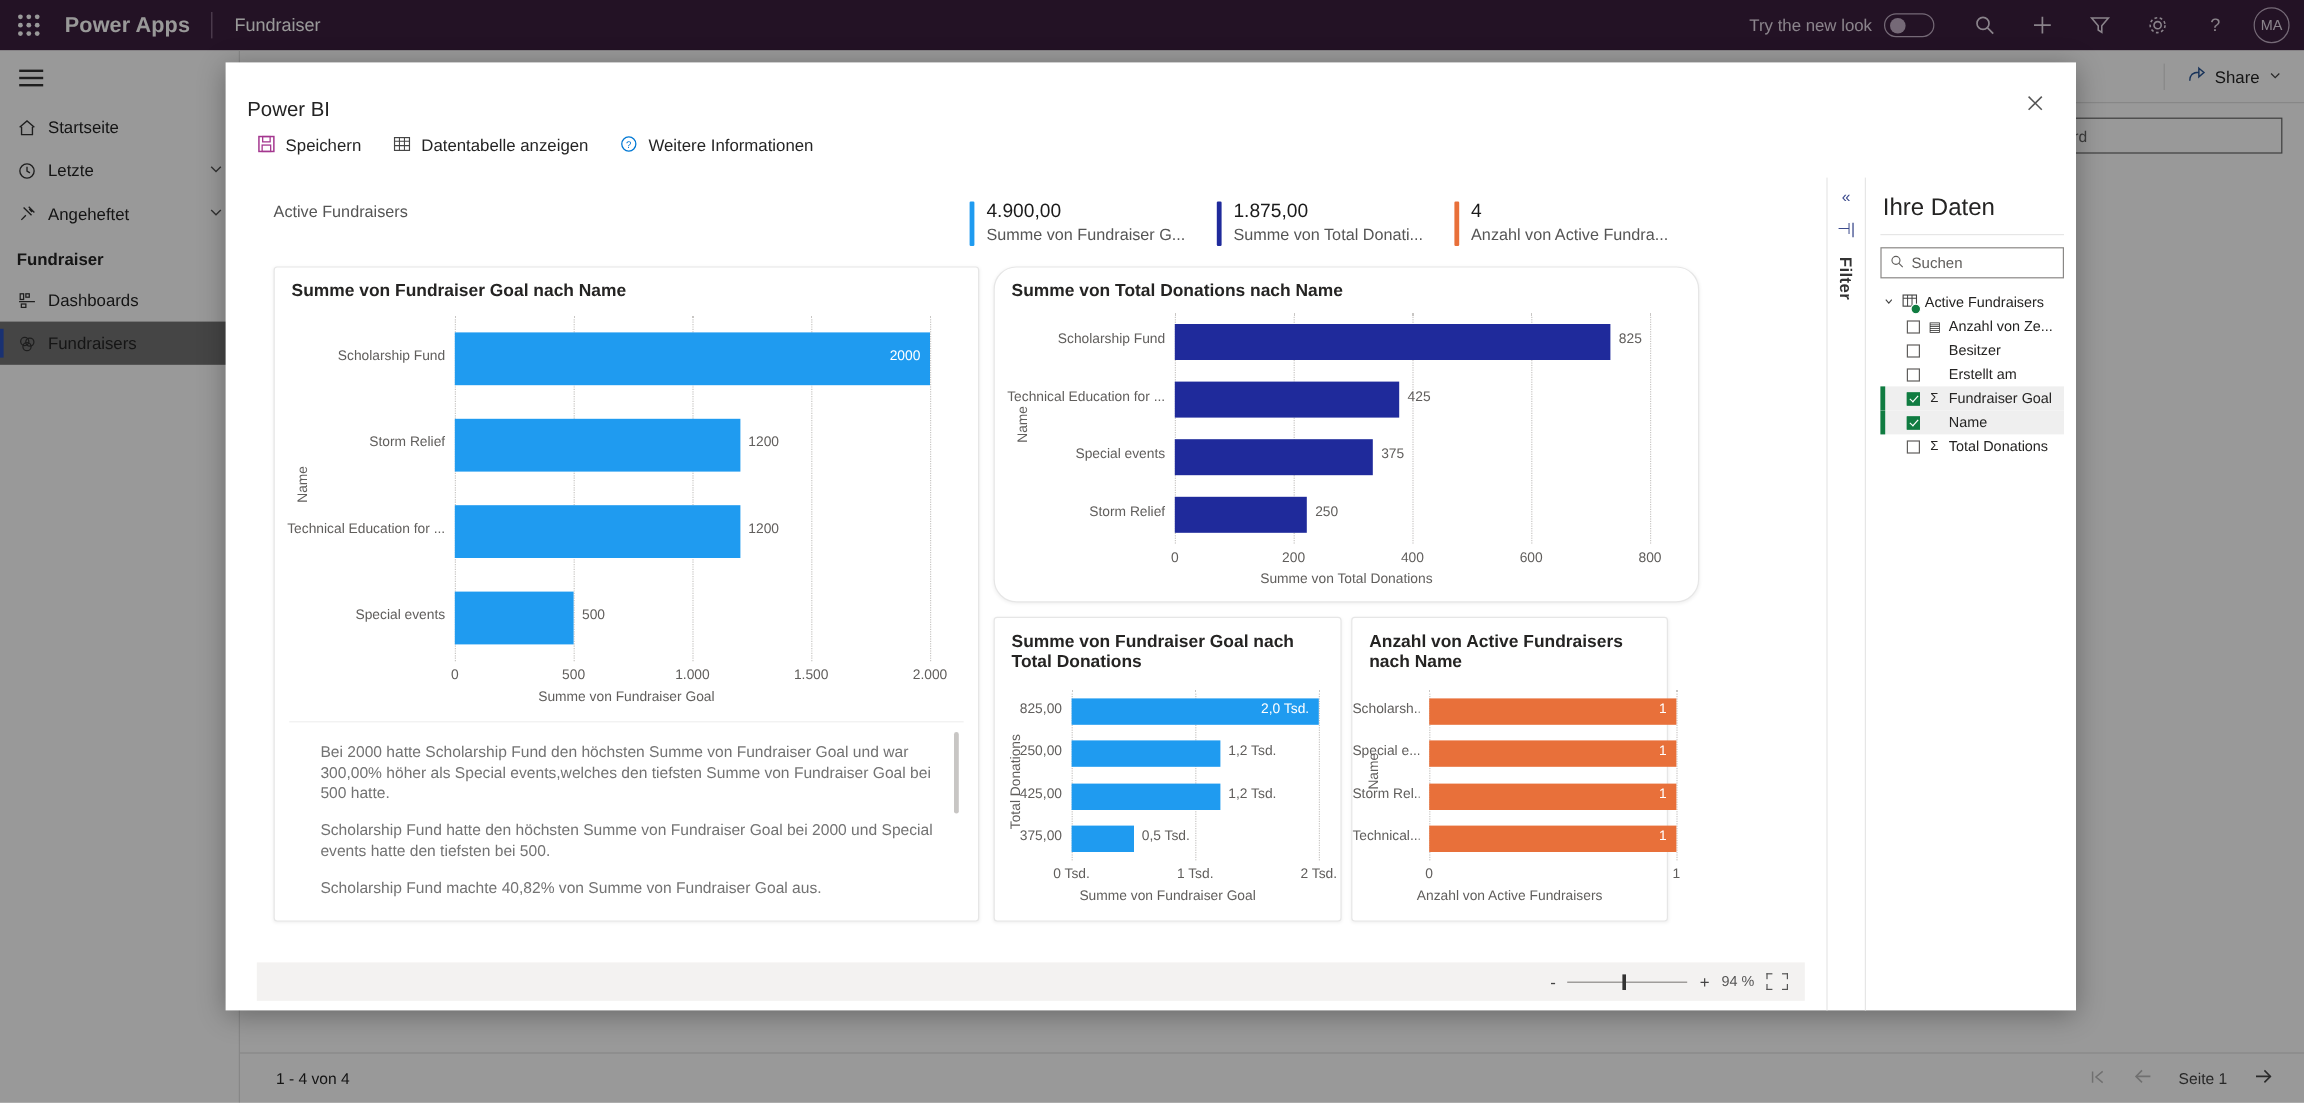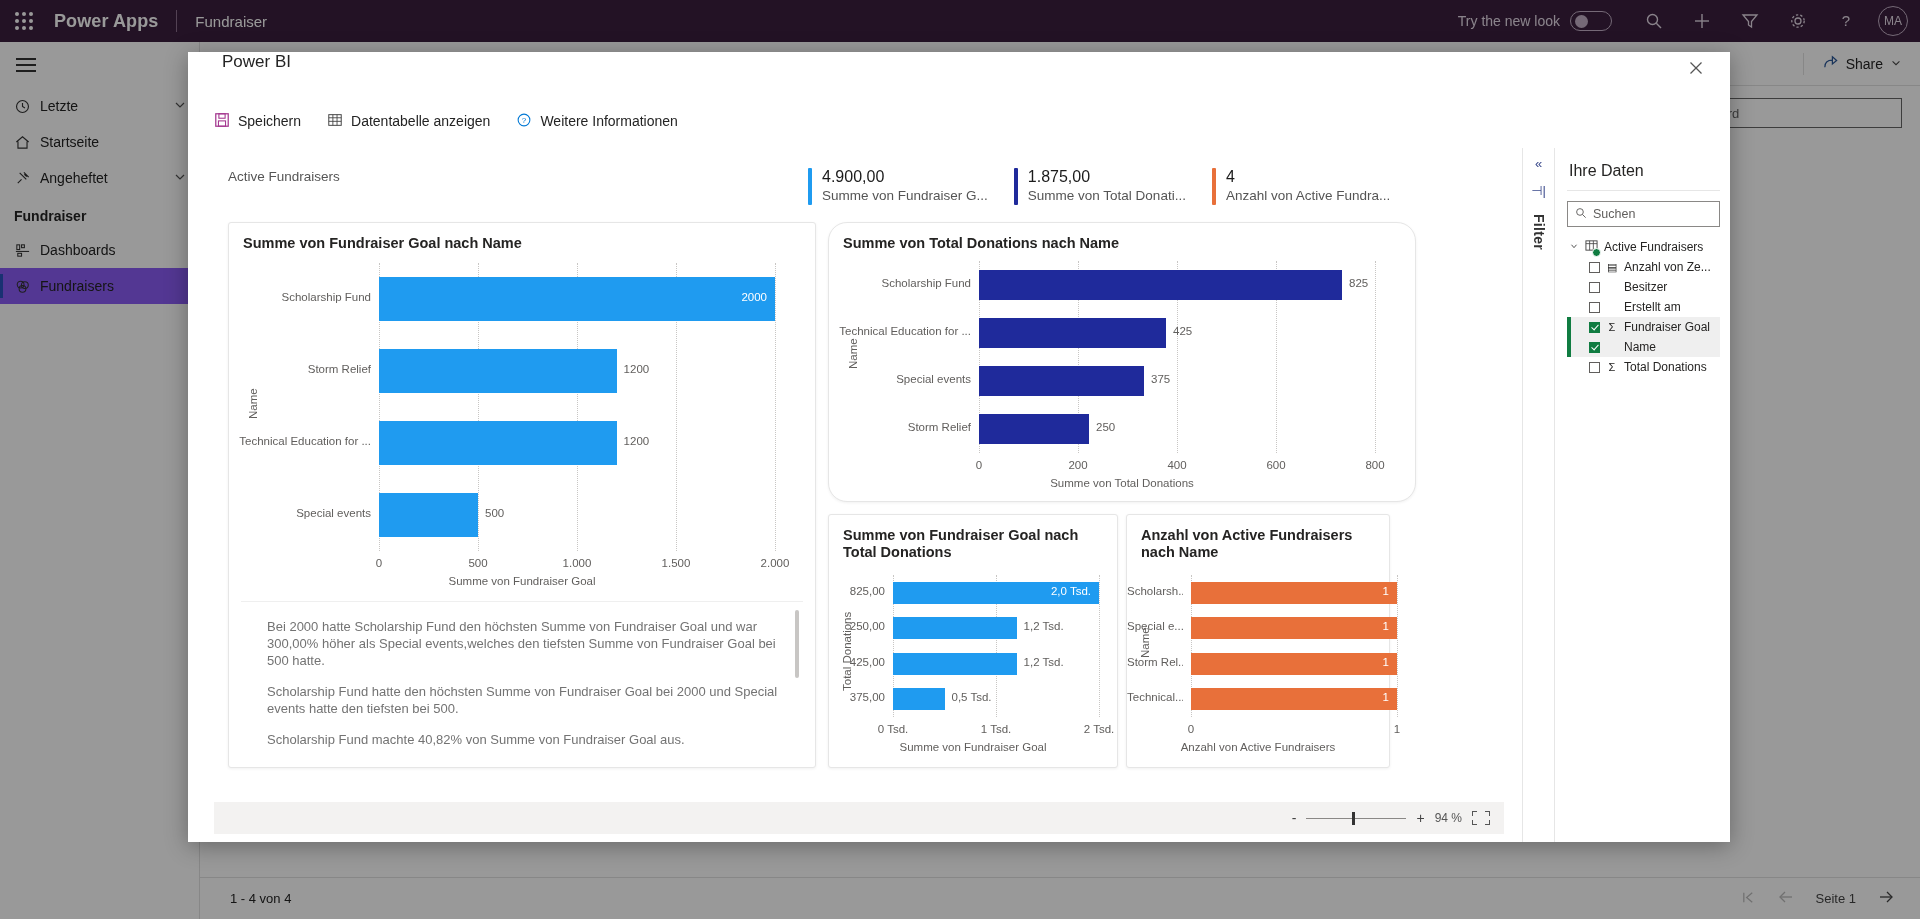--- a/index.html
+++ b/index.html
@@ -49,21 +49,21 @@
   .hamb { height:46px; display:flex; align-items:center; padding-left:16px; cursor:pointer; }
   .hamb span { display:block; width:20px; height:2px; background:#333; position:relative; }
   .hamb span:before, .hamb span:after { content:""; position:absolute; left:0; width:20px; height:2px; background:#333; }
   .hamb span:before { top:-6px; } .hamb span:after { top:6px; }
   .nav-item {
     height:36px; display:flex; align-items:center; padding:0 12px 0 14px;
     font-size:14px; color:#242424; cursor:pointer; position:relative;
   }
   .nav-item .ico { width:26px; display:flex; align-items:center; color:#333; }
   .nav-item .chev { margin-left:auto; color:#555; }
-  .nav-item.sel { background:#8b5cf6; }
+  .nav-item.sel { background:#737373; }
   .nav-item.sel:before { content:""; position:absolute; left:0; top:6px; bottom:6px; width:3px; background:#2a52be; }
   .nav-group { font-size:14px; font-weight:bold; color:#242424; padding:12px 0 8px 14px; }
 
   .content-area { position:absolute; top:42px; left:200px; right:0; bottom:0; background:#fff; }
   .cmdbar { height:44px; border-bottom:1px solid #e1e1e1; display:flex; align-items:center; justify-content:flex-end; padding-right:18px; }
   .cmd-sep { width:1px; height:22px; background:#e1e1e1; margin-right:18px; }
   .share-btn { display:flex; align-items:center; gap:7px; font-size:14px; color:#242424; cursor:pointer; }
   .filterbox-row { padding:12px 18px 0 18px; display:flex; justify-content:flex-end; }
   .filterbox {
     width:270px; height:30px; border:1px solid #666; background:#fff;
@@ -78,21 +78,21 @@
   .pager .nav .dis { color:#bbb; }
 
   
   .scrim { position:absolute; inset:0; background:rgba(0,0,0,0.40); }
 
   
   .modal {
     position:absolute; left:188px; top:52px; width:1542px; height:790px;
     background:#ffffff; box-shadow:0 4px 22px rgba(0,0,0,.32);
   }
-  .modal-head { height:50px; display:flex; align-items:flex-start; padding:0 18px 0 34px; }
+  .modal-head { height:50px; display:flex; align-items:flex-end; padding:0 18px 0 18px; }
   .modal-title { font-size:17px; color:#242424; }
   .modal-close { margin-left:auto; width:32px; height:32px; display:flex; align-items:center; justify-content:center; cursor:pointer; color:#555; }
   .modal-toolbar { height:38px; display:flex; align-items:center; padding-left:26px; gap:26px; }
   .tb-item { display:flex; align-items:center; gap:8px; font-size:14px; color:#242424; cursor:pointer; }
 
   .report-wrap { position:absolute; left:0; right:0; top:96px; bottom:0; display:flex; }
   .canvas-col { flex:1 1 auto; position:relative; }
   .canvas {
     position:absolute; left:26px; right:18px; top:12px; bottom:48px;
     background:#ffffff; overflow:hidden;
@@ -143,21 +143,21 @@
   .rail {
     width:32px; border-left:1px solid #e6e6e6; position:relative;
     display:flex; flex-direction:column; align-items:center; padding-top:8px; gap:12px;
   }
   .rail .glyph { font-size:13px; color:#3b4a8c; cursor:pointer; }
   .rail .vtext {
     font-size:14px; font-weight:bold; color:#333; writing-mode:vertical-rl;
     letter-spacing:.3px; margin-top:4px;
   }
   .datapane { width:176px; border-left:1px solid #e6e6e6; padding:10px 10px 0 12px; position:relative; }
-  .dp-title { font-size:16px; color:#252423; margin:4px 0 10px 2px; }
+  .dp-title { font-size:20px; color:#252423; margin:4px 0 10px 2px; }
   .dp-rule { height:1px; background:#e6e6e6; margin:0 0 10px 0; }
   .dp-search {
     height:26px; border:1px solid #8a8886; display:flex; align-items:center;
     gap:6px; padding:0 7px; font-size:12.5px; color:#605e5c; margin-bottom:10px;
   }
   .tbl-row { display:flex; align-items:center; gap:6px; font-size:12px; color:#252423; height:20px; padding-left:2px; }
   .fld-row {
     display:flex; align-items:center; gap:7px; font-size:12px; color:#252423;
     height:20px; padding-left:22px; position:relative;
   }
@@ -248,39 +248,39 @@
   </div>
 
   <div class="leftnav">
     <div class="hamb">
         <span></span>
       </div>
 
     <div class="nav-item">
       <span class="ico">
         <svg width="17" height="17" viewBox="0 0 18 18">
+            <path d="M2.5 8.5 L9 3 L15.5 8.5 M4.2 8 V15 H13.8 V8" fill="none" stroke="currentColor" stroke-width="1.2"></path>
+          </svg>
+      </span>
+      <span>Startseite</span>
+    </div>
+
+    <div class="nav-item">
+      <span class="ico">
+        <svg width="17" height="17" viewBox="0 0 18 18">
             <circle cx="9" cy="9" r="6.3" fill="none" stroke="currentColor" stroke-width="1.2"></circle>
             <path d="M9 5.2 V9 L11.6 10.6" fill="none" stroke="currentColor" stroke-width="1.2"></path>
           </svg>
       </span>
       <span>Letzte</span>
       <span class="chev">
         <svg width="14" height="14" viewBox="0 0 14 14">
             <polyline points="3,5 7,9 11,5" fill="none" stroke="currentColor" stroke-width="1.2"></polyline>
           </svg>
       </span>
-    </div>
-
-    <div class="nav-item">
-      <span class="ico">
-        <svg width="17" height="17" viewBox="0 0 18 18">
-            <path d="M2.5 8.5 L9 3 L15.5 8.5 M4.2 8 V15 H13.8 V8" fill="none" stroke="currentColor" stroke-width="1.2"></path>
-          </svg>
-      </span>
-      <span>Startseite</span>
     </div>
 
     <div class="nav-item">
       <span class="ico">
         <svg width="17" height="17" viewBox="0 0 18 18">
             <path d="M6 3 L13 10 M10.5 2.5 L15.5 7.5 M4 14 L8 10 M11 4.5 L13.5 7" fill="none" stroke="currentColor" stroke-width="1.2"></path>
           </svg>
       </span>
       <span>Angeheftet</span>
       <span class="chev">

